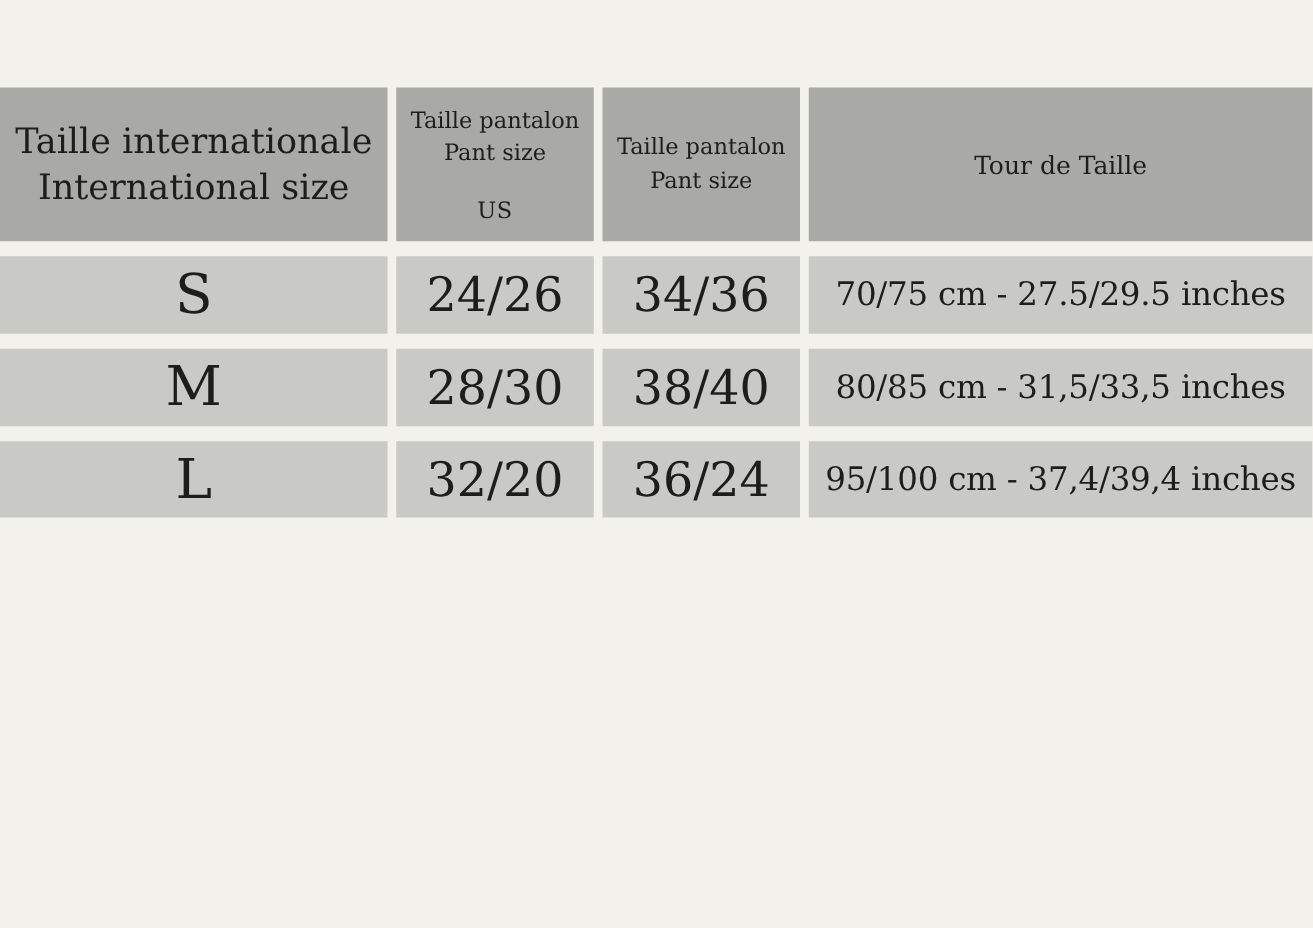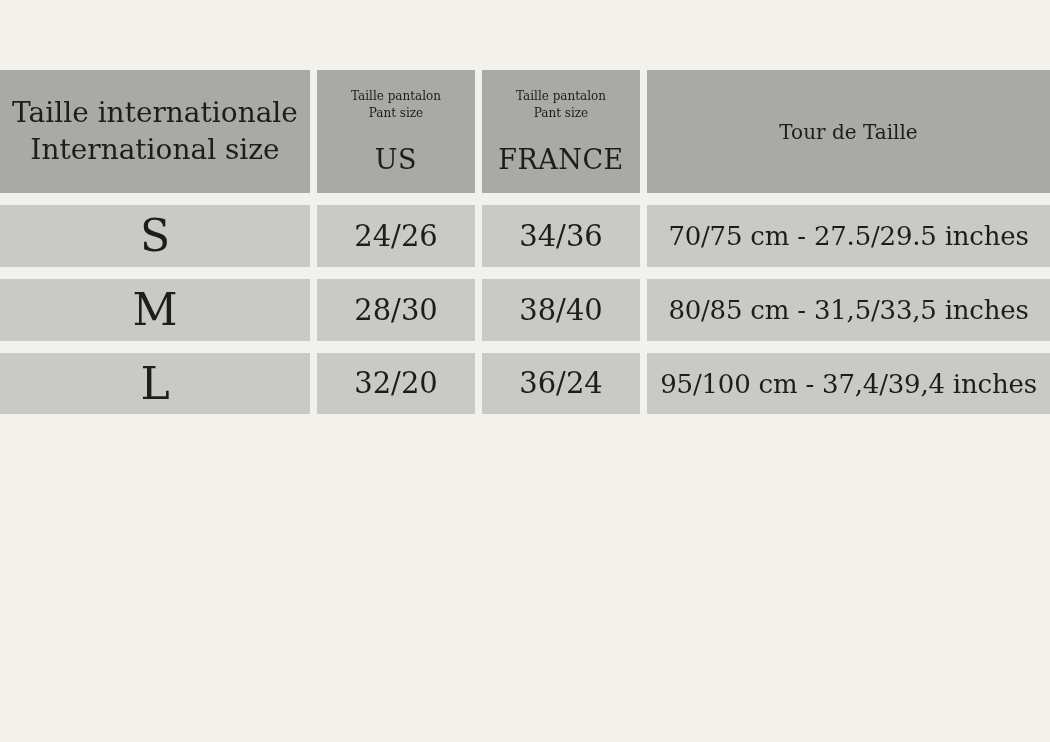--- a/index.html
+++ b/index.html
@@ -30,26 +30,26 @@
     display: flex;
     flex-direction: column;
     align-items: center;
     justify-content: center;
     text-align: center;
   }
   .th { background: #a9a9a6; }
   .td { background: #c9c9c6; }
 
   .hdr-two-line { font-size: 28px; line-height: 1.32; }
-  .hdr-small    { font-size: 12px; line-height: 1.45; }
-  .hdr-region   { font-size: 27px; margin-top: 22px; letter-spacing: 0.5px; }
+  .hdr-small    { font-size: 18px; line-height: 1.45; }
+  .hdr-region   { font-size: 18px; margin-top: 22px; letter-spacing: 0.5px; }
   .hdr-waist    { font-size: 20px; line-height: 1.7; }
 
   .size-letter  { font-size: 44px; line-height: 1; }
-  .num-val      { font-size: 29px; line-height: 1; }
+  .num-val      { font-size: 38px; line-height: 1; }
   .waist-val    { font-size: 26px; line-height: 1; white-space: nowrap; letter-spacing: -0.2px; }
 </style>
 </head>
 <body>
 
 <div class="size-table">
 
   <div class="cell th hdr-two-line">
     <span>Taille internationale</span>
     <span>International size</span>
@@ -57,21 +57,20 @@
 
   <div class="cell th">
     <span class="hdr-small">Taille pantalon</span>
     <span class="hdr-small">Pant size</span>
     <span class="hdr-region">US</span>
   </div>
 
   <div class="cell th">
     <span class="hdr-small">Taille pantalon</span>
     <span class="hdr-small">Pant size</span>
-    <span class="hdr-region">FRANCE</span>
   </div>
 
   <div class="cell th hdr-waist">
     <span>Tour de Taille</span>
   </div>
 
   <div class="cell td">
     <span class="size-letter">S</span>
   </div>
   <div class="cell td">

